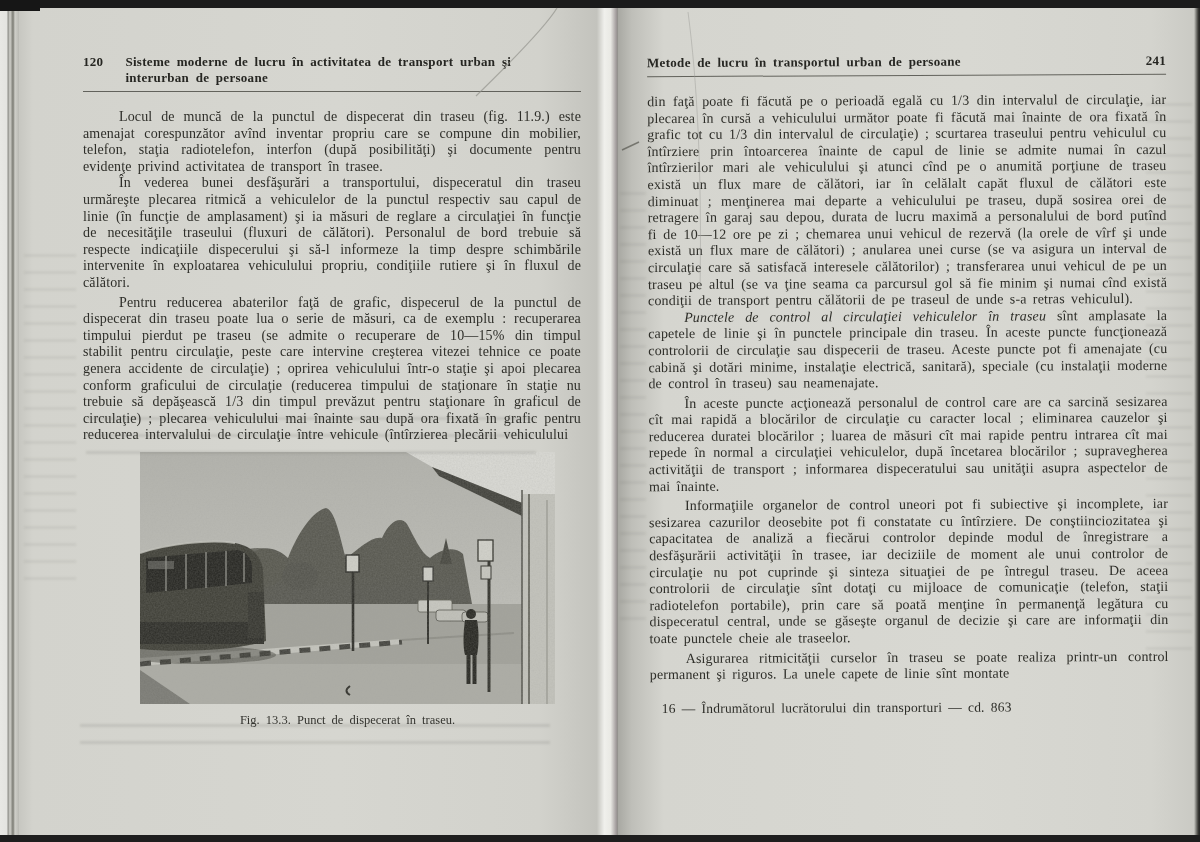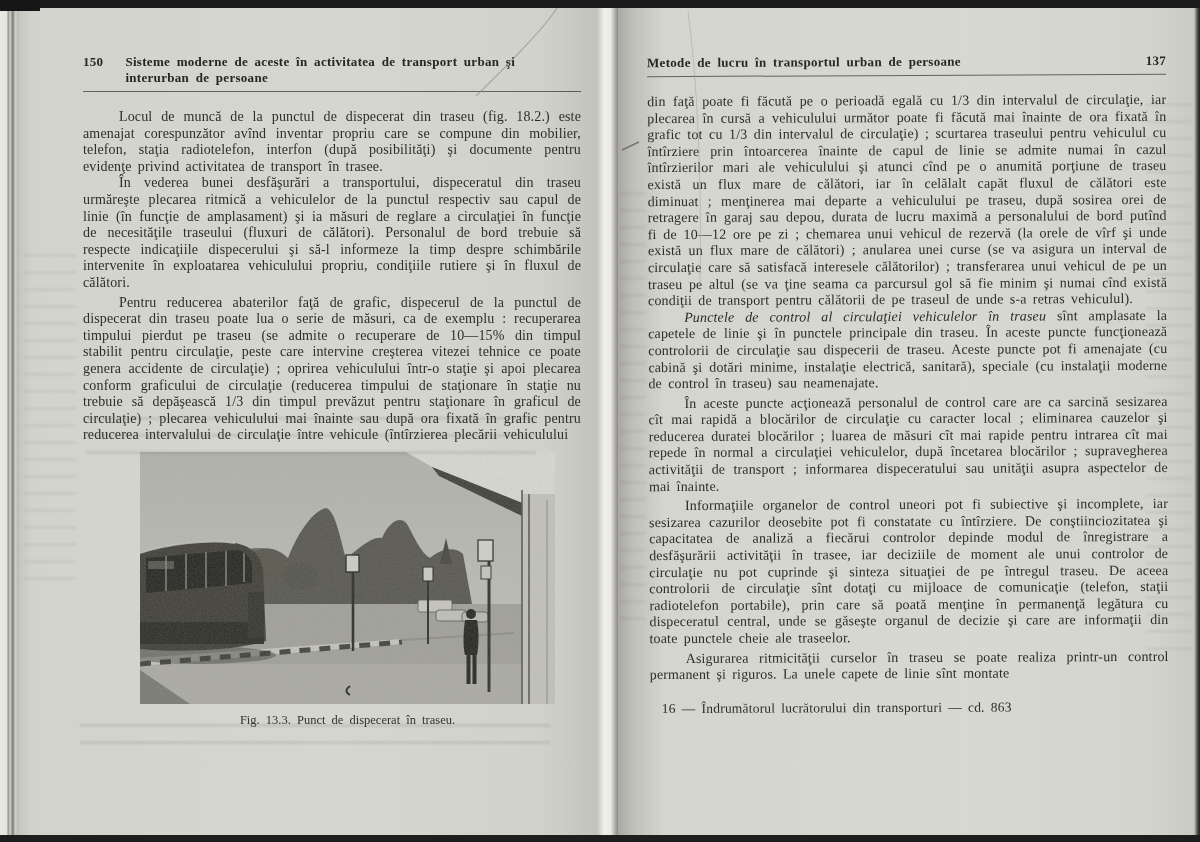--- a/index.html
+++ b/index.html
@@ -54,26 +54,26 @@
 
 <div class="scan">
 
   <div class="edge-top"></div>
   <div class="edge-left"></div>
   <div class="corner-tl"></div>
   <div class="edge-right"></div>
 
   <div class="page page-left">
     <div class="pghead left">
-      <span class="num">150</span>
-      <span class="ttl">Sisteme moderne de aceste în activitatea de transport urban şi interurban de persoane</span>
+      <span class="num">120</span>
+      <span class="ttl">Sisteme moderne de lucru în activitatea de transport urban şi interurban de persoane</span>
     </div>
     <div class="rule"></div>
 
-    <p class="bodytext indent">Locul de muncă de la punctul de dispecerat din traseu (fig. 18.2.) este amenajat corespunzător avînd inventar propriu care se compune din mobilier, telefon, staţia radiotelefon, interfon (după posibilităţi) şi documente pentru evidenţe privind activitatea de transport în trasee.</p>
+    <p class="bodytext indent">Locul de muncă de la punctul de dispecerat din traseu (fig. 11.9.) este amenajat corespunzător avînd inventar propriu care se compune din mobilier, telefon, staţia radiotelefon, interfon (după posibilităţi) şi documente pentru evidenţe privind activitatea de transport în trasee.</p>
     <p class="bodytext indent">În vederea bunei desfăşurări a transportului, dispeceratul din traseu urmăreşte plecarea ritmică a vehiculelor de la punctul respectiv sau capul de linie (în funcţie de amplasament) şi ia măsuri de reglare a circulaţiei în funcţie de necesităţile traseului (fluxuri de călători). Personalul de bord trebuie să respecte indicaţiile dispecerului şi să-l informeze la timp despre schimbările intervenite în exploatarea vehiculului propriu, condiţiile rutiere şi în fluxul de călători.</p>
     <p class="bodytext indent gap">Pentru reducerea abaterilor faţă de grafic, dispecerul de la punctul de dispecerat din traseu poate lua o serie de măsuri, ca de exemplu&nbsp;: recuperarea timpului pierdut pe traseu (se admite o recuperare de 10—15% din timpul stabilit pentru circulaţie, peste care intervine creşterea vitezei tehnice ce poate genera accidente de circulaţie)&nbsp;; oprirea vehiculului într-o staţie şi apoi plecarea conform graficului de circulaţie (reducerea timpului de staţionare în staţie nu trebuie să depăşească 1/3 din timpul prevăzut pentru staţionare în graficul de circulaţie)&nbsp;; plecarea vehiculului mai înainte sau după ora fixată în grafic pentru reducerea intervalului de circulaţie între vehicule (întîrzierea plecării vehiculului</p>
 
     <figure class="fig">
       <svg viewBox="0 0 415 252" width="415" height="252" role="img">
         <defs>
           <filter id="grain" x="0" y="0" width="100%" height="100%">
             <feTurbulence type="fractalNoise" baseFrequency="0.65" numOctaves="3" stitchTiles="stitch"></feTurbulence>
             <feColorMatrix type="matrix" values="0 0 0 0 0.38  0 0 0 0 0.38  0 0 0 0 0.35  0 0 0 0.55 0"></feColorMatrix>
           </filter>
@@ -160,21 +160,21 @@
       <figcaption>Fig. 13.3. Punct de dispecerat în traseu.</figcaption>
     </figure>
   </div>
 
   <div class="gutter"></div>
 
   <div class="page page-right">
     <div class="rcontent">
       <div class="pghead right">
         <span class="ttl">Metode de lucru în transportul urban de persoane</span>
-        <span class="num">137</span>
+        <span class="num">241</span>
       </div>
       <div class="rule"></div>
 
       <p class="bodytext">din faţă poate fi făcută pe o perioadă egală cu 1/3 din intervalul de circulaţie, iar plecarea în cursă a vehiculului următor poate fi făcută mai înainte de ora fixată în grafic tot cu 1/3 din intervalul de circulaţie)&nbsp;; scurtarea traseului pentru vehiculul cu întîrziere prin întoarcerea înainte de capul de linie se admite numai în cazul întîrzierilor mari ale vehiculului şi atunci cînd pe o anumită porţiune de traseu există un flux mare de călători, iar în celălalt capăt fluxul de călători este diminuat&nbsp;; menţinerea mai departe a vehiculului pe traseu, după sosirea orei de retragere în garaj sau depou, durata de lucru maximă a personalului de bord putînd fi de 10—12 ore pe zi&nbsp;; chemarea unui vehicul de rezervă (la orele de vîrf şi unde există un flux mare de călători)&nbsp;; anularea unei curse (se va asigura un interval de circulaţie care să satisfacă interesele călătorilor)&nbsp;; transferarea unui vehicul de pe un traseu pe altul (se va ţine seama ca parcursul gol să fie minim şi numai cînd există condiţii de transport pentru călătorii de pe traseul de unde s-a retras vehiculul).</p>
       <p class="bodytext indent"><i>Punctele de control al circulaţiei vehiculelor în traseu</i><span> sînt amplasate la capetele de linie şi în punctele principale din traseu. În aceste puncte funcţionează controlorii de circulaţie sau dispecerii de traseu. Aceste puncte pot fi amenajate (cu cabină şi dotări minime, instalaţie electrică, sanitară), speciale (cu instalaţii moderne de control în traseu) sau neamenajate.</span></p>
       <p class="bodytext indent gap">În aceste puncte acţionează personalul de control care are ca sarcină sesizarea cît mai rapidă a blocărilor de circulaţie cu caracter local&nbsp;; eliminarea cauzelor şi reducerea duratei blocărilor&nbsp;; luarea de măsuri cît mai rapide pentru intrarea cît mai repede în normal a circulaţiei vehiculelor, după încetarea blocărilor&nbsp;; supravegherea activităţii de transport&nbsp;; informarea dispeceratului sau unităţii asupra aspectelor de mai înainte.</p>
       <p class="bodytext indent gap">Informaţiile organelor de control uneori pot fi subiective şi incomplete, iar sesizarea cazurilor deosebite pot fi constatate cu întîrziere. De conştiinciozitatea şi capacitatea de analiză a fiecărui controlor depinde modul de înregistrare a desfăşurării activităţii în trasee, iar deciziile de moment ale unui controlor de circulaţie nu pot cuprinde şi sinteza situaţiei de pe întregul traseu. De aceea controlorii de circulaţie sînt dotaţi cu mijloace de comunicaţie (telefon, staţii radiotelefon portabile), prin care să poată menţine în permanenţă legătura cu dispeceratul central, unde se găseşte organul de decizie şi care are informaţii din toate punctele cheie ale traseelor.</p>
       <p class="bodytext indent gap">Asigurarea ritmicităţii curselor în traseu se poate realiza printr-un control permanent şi riguros. La unele capete de linie sînt montate</p>
 
       <div class="footer">16 — Îndrumătorul lucrătorului din transporturi — cd. 863</div>

